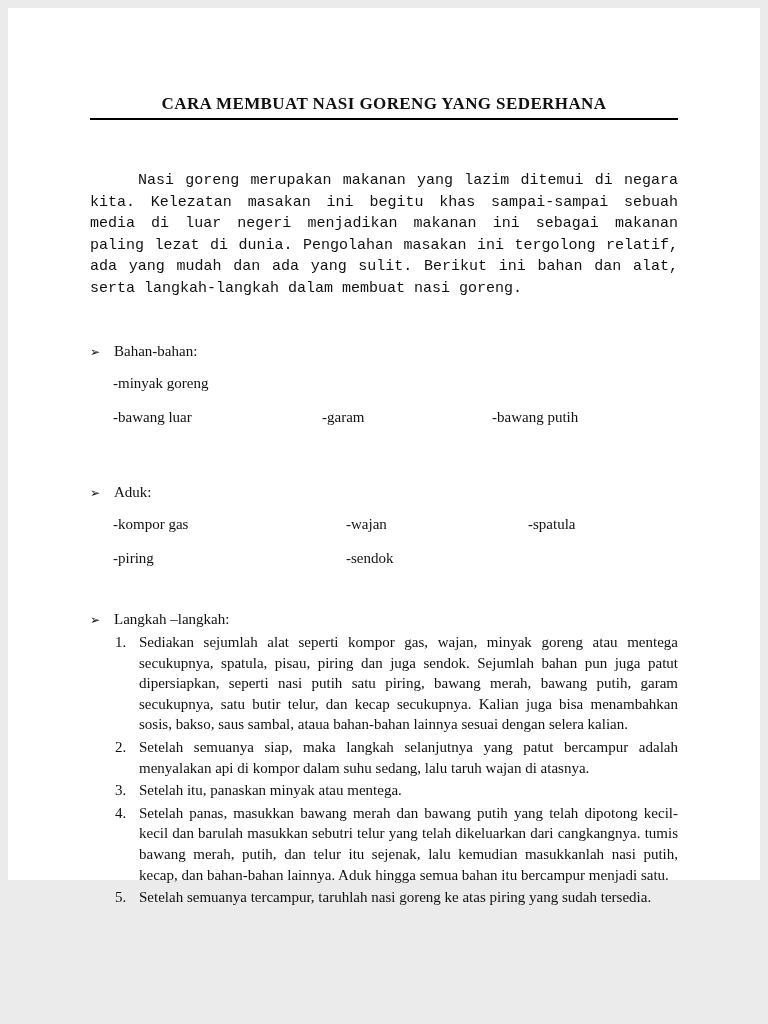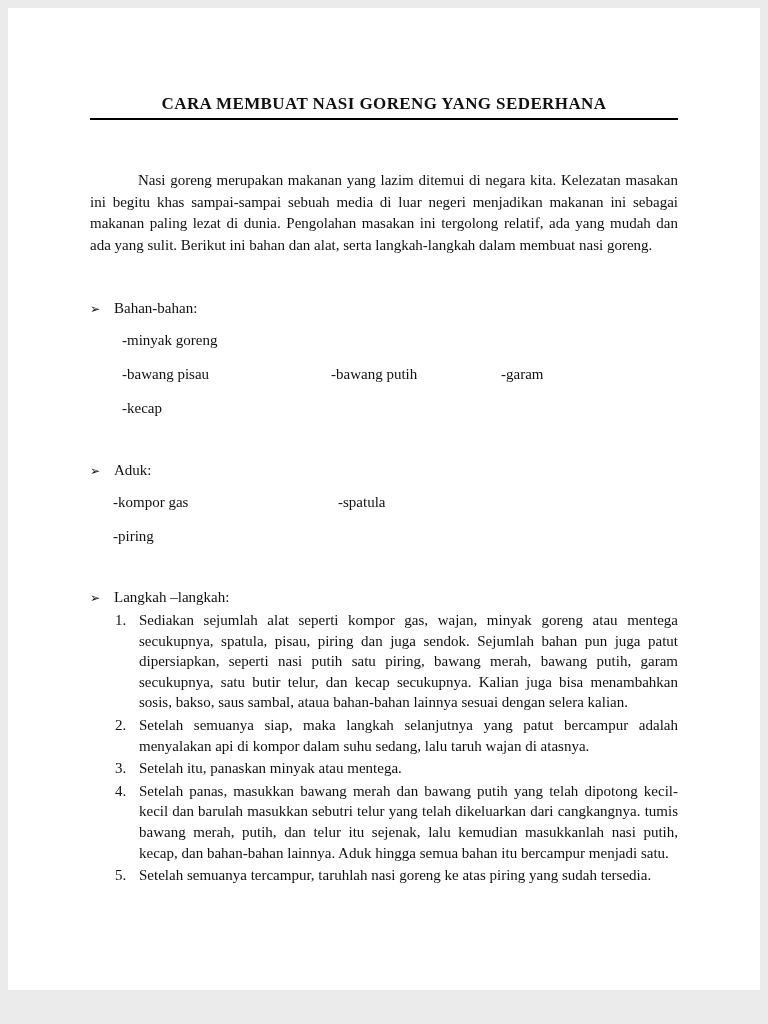--- a/index.html
+++ b/index.html
@@ -16,39 +16,40 @@
     position: relative;
     width: 768px;
     height: 1024px;
     background: #ebebeb;
   }
   .page {
     position: absolute;
     left: 8px;
     top: 8px;
     width: 752px;
-    height: 982px;
+    height: 872px;
     background: #ffffff;
     box-sizing: border-box;
     padding: 86px 82px 0 82px;
   }
   .doc-title {
     font-size: 17px;
     font-weight: bold;
     text-align: center;
     letter-spacing: 0.4px;
     padding-bottom: 4px;
     border-bottom: 2px solid #000;
   }
   .intro {
     margin-top: 50px;
     font-size: 15px;
     line-height: 21.5px;
     text-align: justify;
     text-indent: 48px;
+    font-family: Liberation Mono, monospace;
   }
   .section {
     font-size: 15px;
   }
   .section-head {
     display: flex;
     align-items: baseline;
   }
   .bullet {
     width: 24px;
@@ -60,22 +61,22 @@
   .sec-langkah { margin-top: 42px; }
   .ing-grid {
     padding-left: 23px;
     margin-top: 13px;
   }
   .ing-row {
     display: grid;
     line-height: 21px;
     margin-bottom: 13px;
   }
-  .ing-row.cols-bahan { grid-template-columns: 209px 170px 1fr; margin-left: 9px; }
-  .ing-row.cols-alat  { grid-template-columns: 225px 174px 1fr; }
+  .ing-row.cols-bahan { grid-template-columns: 209px 170px 1fr; }
+  .ing-row.cols-alat  { grid-template-columns: 225px 174px 1fr; gap: 8px; }
   .steps {
     padding-left: 25px;
     margin-top: 4px;
   }
   .step {
     display: flex;
     margin-bottom: 2px;
   }
   .step-num {
     flex: 0 0 24px;
@@ -100,44 +101,45 @@
     <div class="section sec-bahan">
       <div class="section-head">
         <span class="bullet">➢</span>
         <span>Bahan-bahan:</span>
       </div>
       <div class="ing-grid">
         <div class="ing-row cols-bahan">
           <span>-minyak goreng</span>
         </div>
         <div class="ing-row cols-bahan">
-          <span>-bawang pisau</span>
+          <span>-bawang luar</span>
+          <span>-garam</span>
           <span>-bawang putih</span>
-          <span>-garam</span>
         </div>
         <div class="ing-row cols-bahan">
-          <span>-kecap</span>
           <span></span>
           <span></span>
         </div>
       </div>
     </div>
 
     <div class="section sec-alat">
       <div class="section-head">
         <span class="bullet">➢</span>
         <span>Aduk:</span>
       </div>
       <div class="ing-grid">
         <div class="ing-row cols-alat">
           <span>-kompor gas</span>
+          <span>-wajan</span>
           <span>-spatula</span>
         </div>
         <div class="ing-row cols-alat">
           <span>-piring</span>
+          <span>-sendok</span>
         </div>
       </div>
     </div>
 
     <div class="section sec-langkah">
       <div class="section-head">
         <span class="bullet">➢</span>
         <span>Langkah –langkah:</span>
       </div>
       <div class="steps">

